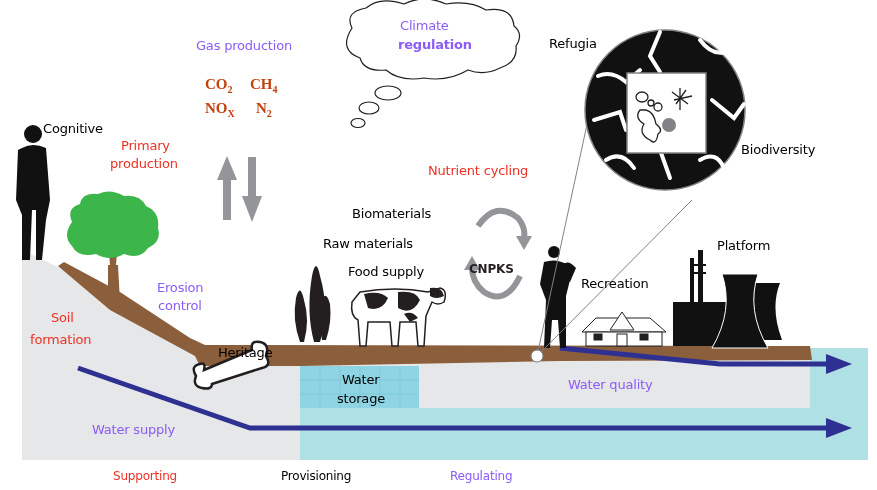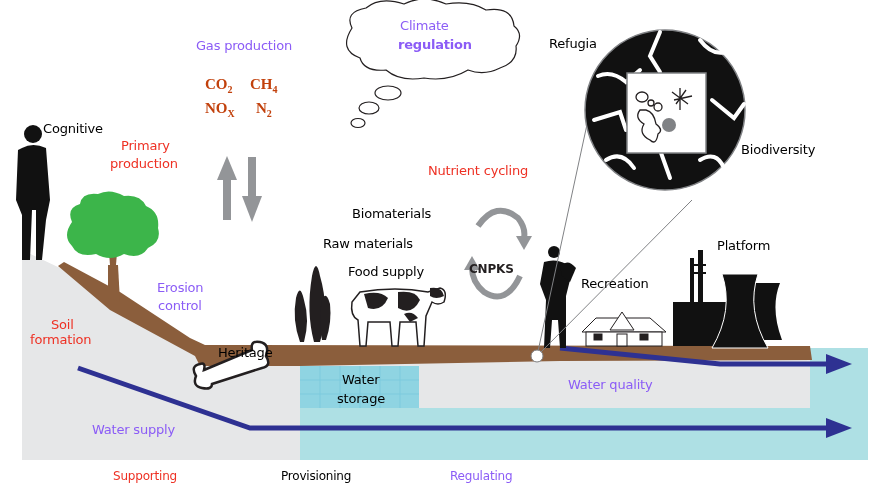--- a/index.html
+++ b/index.html
@@ -175,21 +175,21 @@
 <div class="lbl green" style="left:348px;top:263px;">Food supply</div>
 
 <div class="lbl dark" style="left:469px;top:240px;font-weight:bold;font-size:12px;margin-top:21px;">CNPKS</div>
 
 <div class="lbl purple" style="left:581px;top:252px;">Recreation</div>
 <div class="lbl green" style="left:717px;top:237px;">Platform</div>
 
 <div class="lbl blue" style="left:157px;top:279px;">Erosion</div>
 <div class="lbl blue" style="left:158px;top:297px;">control</div>
 
-<div class="lbl red" style="left:51px;top:316px;">Soil</div>
+<div class="lbl red" style="left:51px;top:309px;">Soil</div>
 <div class="lbl red" style="left:30px;top:331px;">formation</div>
 
 <div class="lbl purple" style="left:218px;top:321px;">Heritage</div>
 
 <div class="lbl green" style="left:342px;top:371px;">Water</div>
 <div class="lbl green" style="left:337px;top:390px;">storage</div>
 
 <div class="lbl blue" style="left:568px;top:376px;">Water quality</div>
 <div class="lbl blue" style="left:92px;top:421px;text-align:right;">Water supply</div>
 

